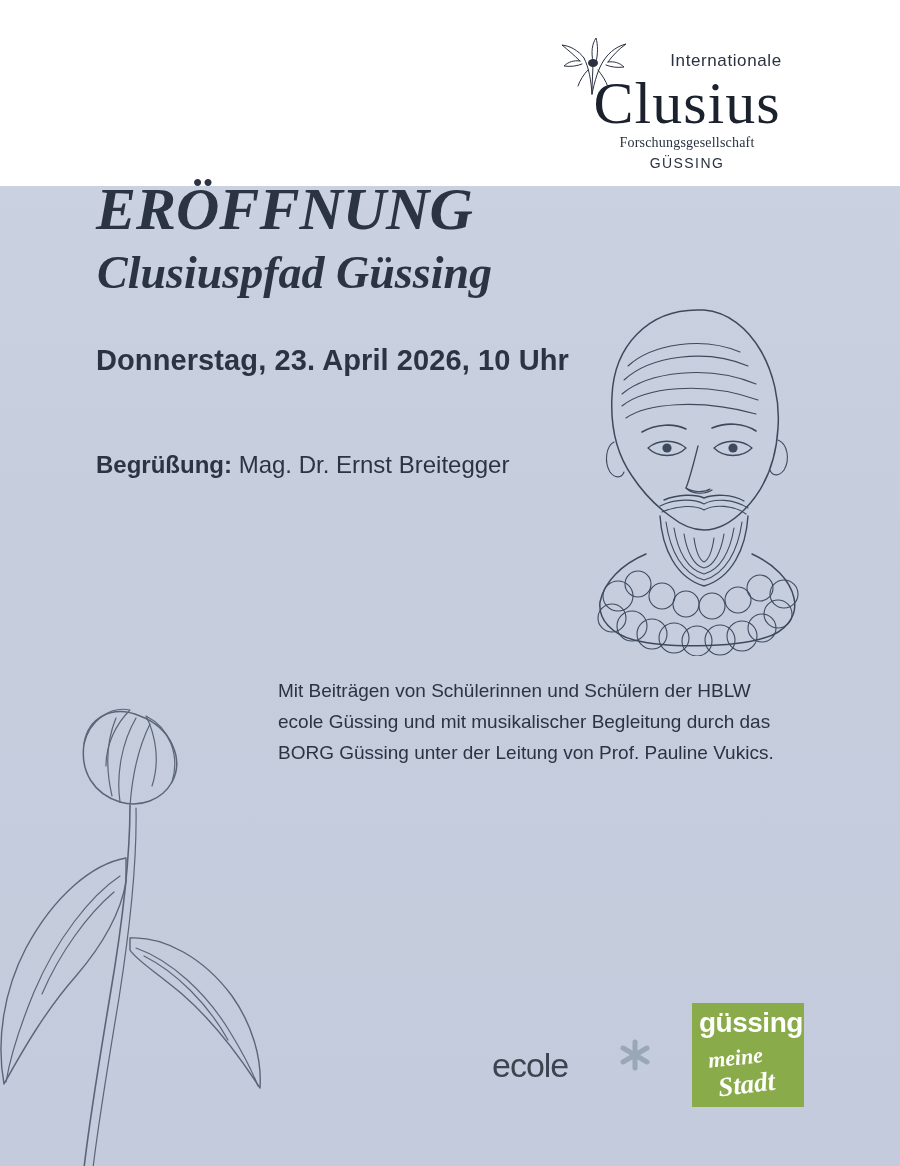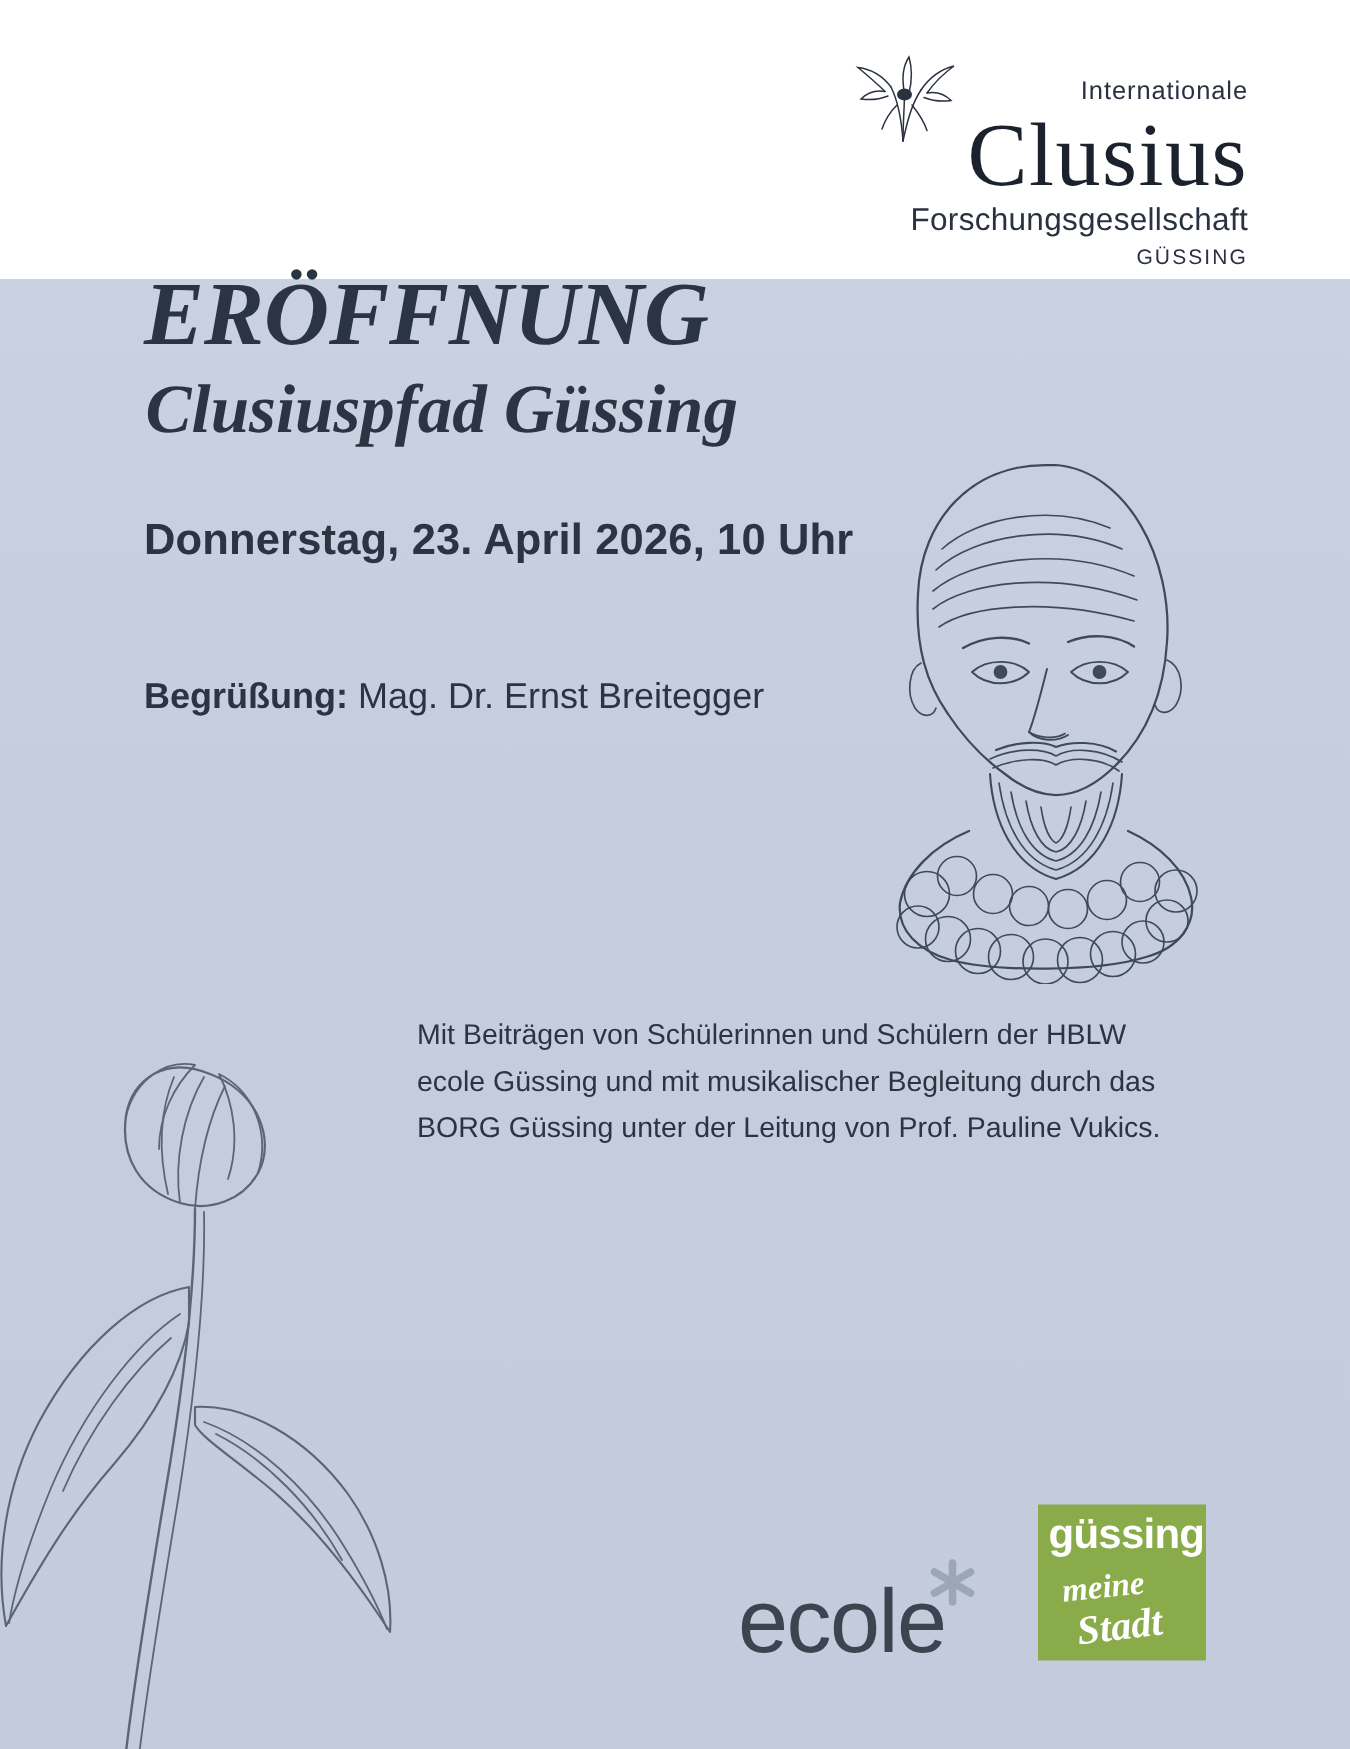--- a/index.html
+++ b/index.html
@@ -26,24 +26,24 @@
   .top-band {
     position: absolute;
     left: 0;
     top: 0;
     width: 900px;
     height: 186px;
     background: #ffffff;
   }
   .clusius-logo {
     position: absolute;
-    right: 68px;
+    right: 78px;
     top: 30px;
     width: 270px;
-    text-align: right;
+    text-align: center;
     color: #1d2430;
   }
   .clusius-mark {
     position: absolute;
     left: 0px;
     top: 6px;
     width: 80px;
     height: 62px;
   }
   .clusius-int {
@@ -59,22 +59,22 @@
     margin-left: 0px;
     font-family: "Liberation Serif", serif;
     font-size: 60px;
     font-weight: 400;
     letter-spacing: 1px;
     line-height: .95;
     color: #1b222d;
     padding-top: 6px;
   }
   .clusius-sub {
-    font-family: Liberation Sans, sans-serif;
-    font-size: 21px;
+    font-family: Liberation Serif, serif;
+    font-size: 14px;
     letter-spacing: .2px;
     color: #2a3140;
     line-height: 1.25;
     padding-top: 2px;
   }
   .clusius-city {
     font-family: "Liberation Sans", sans-serif;
     font-size: 14px;
     letter-spacing: 1.4px;
     color: #2a3140;
@@ -160,21 +160,21 @@
     width: 520px;
     height: 580px;
   }
 
   
   .ecole-logo {
     position: absolute;
     left: 492px;
     top: 1046px;
     font-family: "Liberation Sans", sans-serif;
-    font-size: 60px;
+    font-size: 34px;
     font-weight: 400;
     color: #3c4450;
     letter-spacing: -1px;
   }
   .ecole-star {
     position: absolute;
     left: 618px;
     top: 1038px;
     width: 34px;
     height: 34px;

